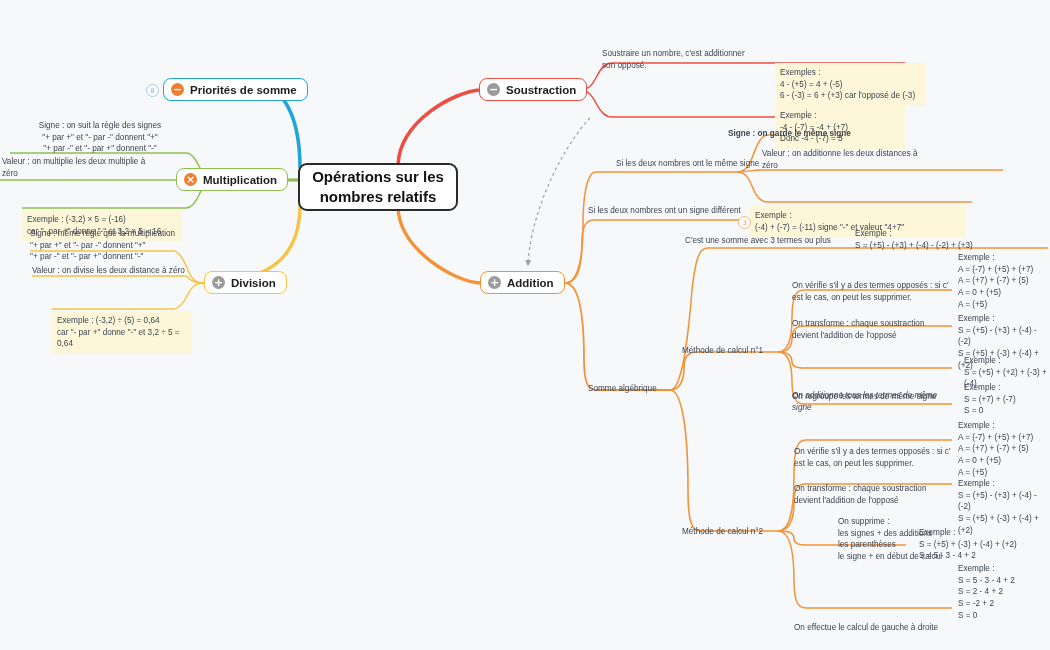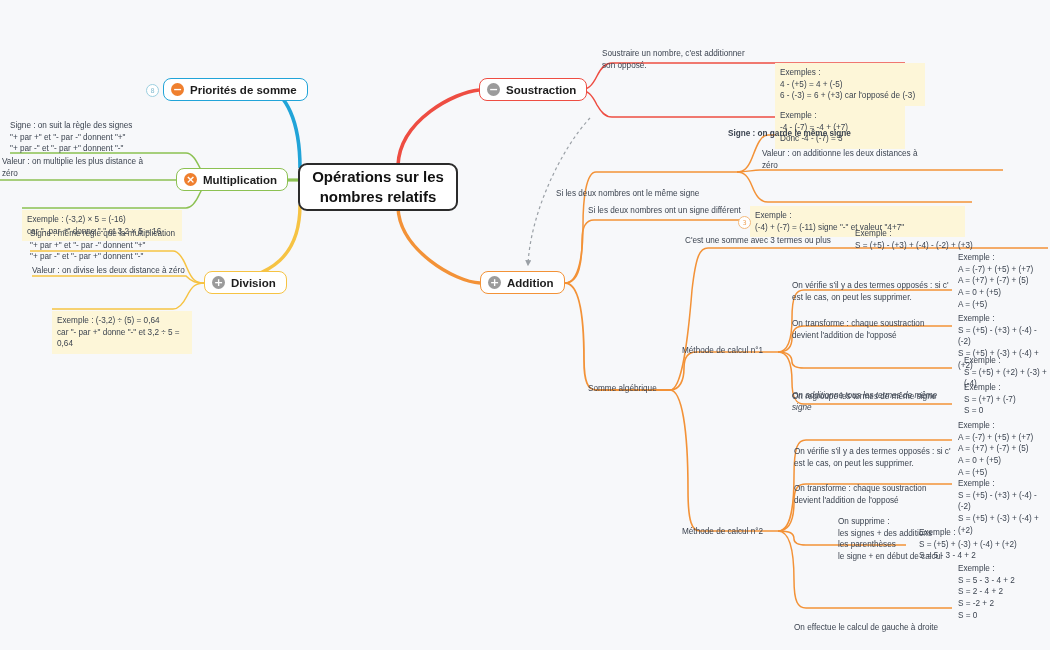--- a/index.html
+++ b/index.html
@@ -169,45 +169,45 @@
   <div class="topic" style="left:204px;top:271px;border-color:#f6c343;">
     <span class="bullet" style="background:#9b9b9b;">+</span>
     <span>Division</span>
   </div>
 
   <div class="topic" style="left:480px;top:271px;border-color:#f39237;">
     <span class="bullet" style="background:#9b9b9b;">+</span>
     <span>Addition</span>
   </div>
 
-  <div class="leaf" style="left:10px;top:120px;width:180px;">Signe : on suit la règle des signes
+  <div class="leaf" style="left:10px;top:120px;width:180px;text-align:center;">Signe : on suit la règle des signes
 "+ par +" et "- par -" donnent "+"
 "+ par -" et "- par +" donnent "-"</div>
-  <div class="leaf" style="left:2px;top:156px;width:180px;">Valeur : on multiplie les plus distance à
+  <div class="leaf" style="left:2px;top:156px;width:180px;">Valeur : on multiplie les deux multiplie à
 zéro</div>
   <div class="leaf note" style="left:22px;top:182px;width:160px;">Exemple :  (-3,2) × 5 = (-16)
 car "- par +" donne "-" et 3,2 × 5 = 16</div>
 
   <div class="leaf" style="left:30px;top:228px;width:190px;">Signe : même règle que la multiplication
 "+ par +" et "- par -" donnent "+"
 "+ par -" et "- par +" donnent "-"</div>
   <div class="leaf" style="left:32px;top:265px;width:185px;">Valeur : on divise les deux distance à zéro</div>
   <div class="leaf note" style="left:52px;top:283px;width:140px;">Exemple : (-3,2) ÷ (5) = 0,64
 car "- par +" donne "-" et 3,2 ÷ 5 = 0,64</div>
 
   <div class="leaf" style="left:602px;top:48px;width:160px;">Soustraire un nombre, c'est additionner
 son opposé.</div>
   <div class="leaf note" style="left:775px;top:35px;width:150px;">Exemples :
 4 - (+5) = 4 + (-5)
 6 - (-3) = 6 + (+3) car l'opposé de (-3)</div>
   <div class="leaf note" style="left:775px;top:78px;width:130px;">Exemple :
 -4 - (-7) = -4 + (+7)
 Donc -4 - (-7) = 3</div>
 
-  <div class="leaf" style="left:556px;top:158px;width:160px;margin-top:30px;">Si les deux nombres ont le même signe</div>
+  <div class="leaf" style="left:616px;top:158px;width:160px;">Si les deux nombres ont le même signe</div>
   <div class="leaf" style="left:728px;top:128px;width:160px;font-weight:bold;">Signe : on garde le même signe</div>
   <div class="leaf" style="left:752px;top:148px;width:160px;margin-left:10px;">Valeur : on additionne les deux distances à
 zéro</div>
   <div class="leaf note" style="left:750px;top:178px;width:215px;">Exemple :
 (-4) + (-7) = (-11)      signe "-" et valeur "4+7"</div>
 
   <div class="leaf" style="left:588px;top:205px;width:180px;">Si les deux nombres ont un signe différent</div>
   <div class="badge orange" style="left:738px;top:216px;">3</div>
 
   <div class="leaf" style="left:588px;top:383px;width:90px;">Somme algébrique</div>

